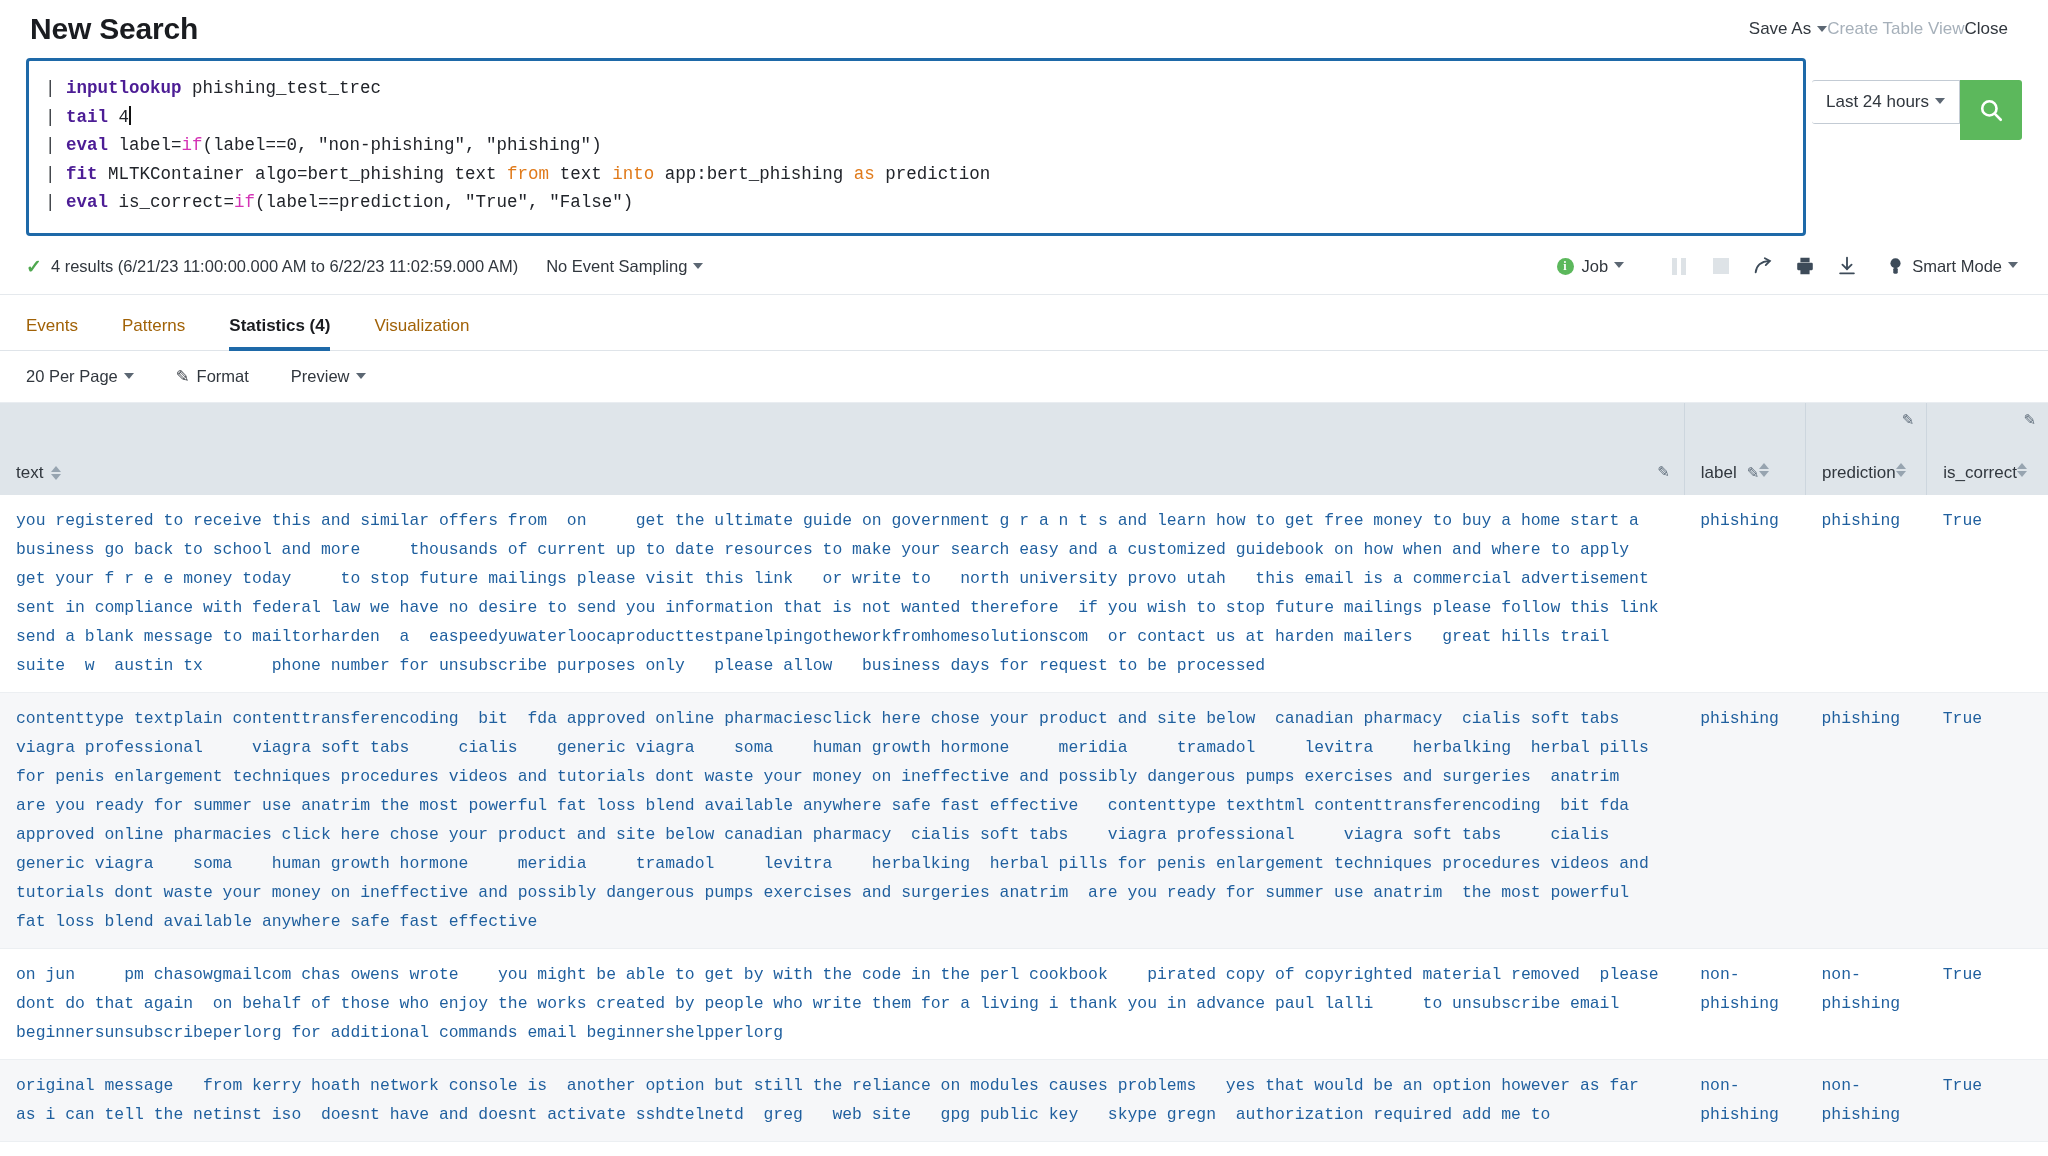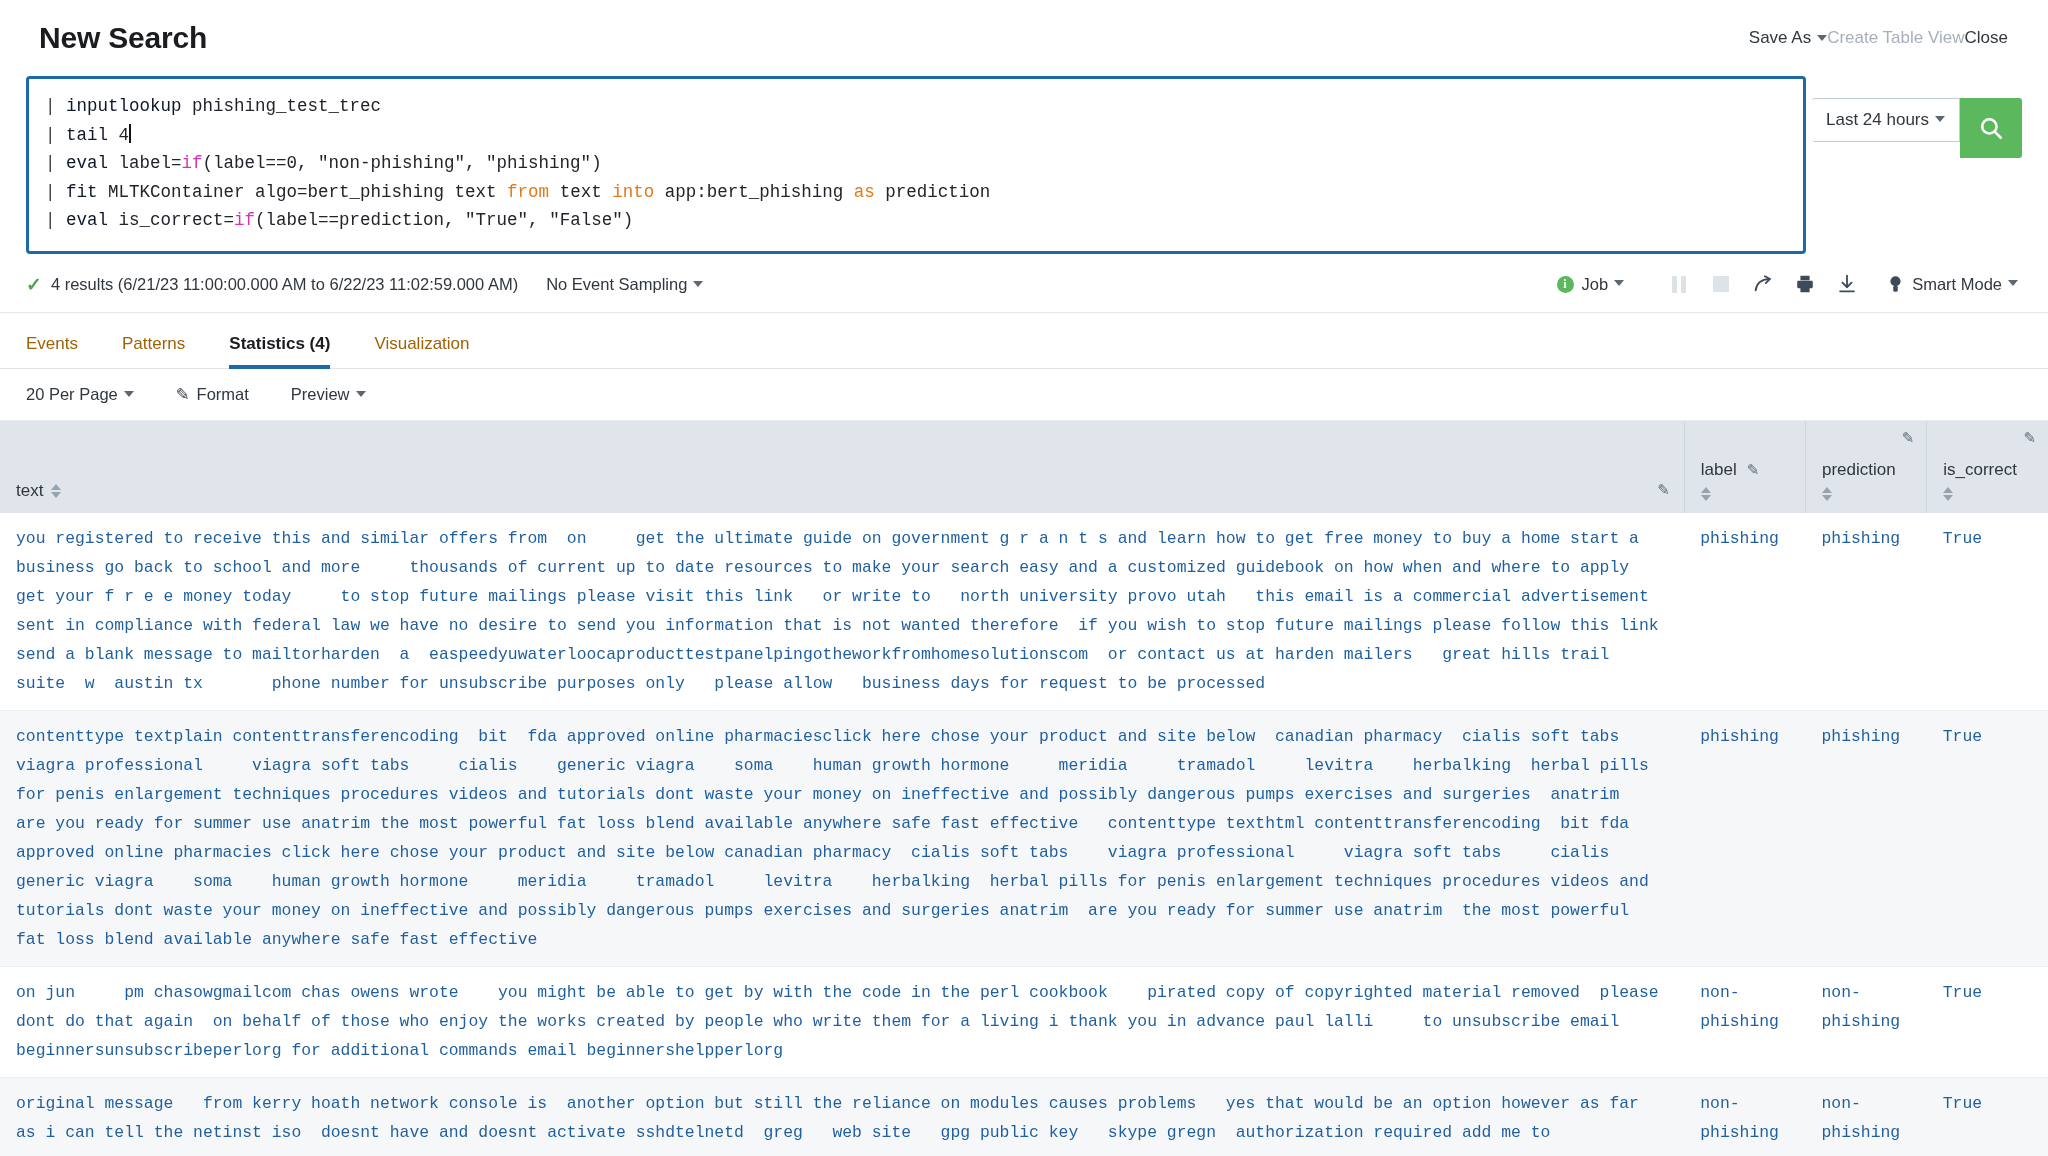--- a/index.html
+++ b/index.html
@@ -10,25 +10,24 @@
     background: #ffffff;
     font-family: "Liberation Sans", sans-serif;
     overflow: hidden;
   }
 
   
   .app { width: 2048px; height: 1156px; position: relative; background:#fff; }
 
   .top-bar {
     position: relative;
-    height: 76px;
+    height: 58px;
     display: flex;
     align-items: center;
     padding: 0 30px 0 30px;
-    margin-left: 9px;
   }
   .page-title {
     font-size: 30px;
     font-weight: 700;
     color: #1a1c20;
     letter-spacing: -0.2px;
   }
   .top-actions {
     margin-left: auto;
     display: flex;
@@ -65,21 +64,21 @@
     min-height: 178px;
     padding: 13px 16px 12px 16px;
     font-family: "Liberation Mono", "DejaVu Sans Mono", monospace;
     font-size: 17.5px;
     line-height: 28.5px;
     color: #111;
     overflow: hidden;
   }
   .spl-line { white-space: pre; }
   .pipe { color: #3b3f45; }
-  .cmd { color: #0f172a; }
+  .cmd { color: #4c1d95; font-weight: bold; }
   .kw-if { color: #d433b5; }
   .kw-orange { color: #e07a1a; }
   .plain { color: #21242a; }
   .cursor {
     display: inline-block;
     width: 2px;
     height: 19px;
     background: #111;
     vertical-align: -3px;
     margin-left: 0px;
@@ -247,21 +246,21 @@
     font-size: 15px;
     cursor: pointer;
   }
   .th-corner {
     position: absolute;
     top: 8px; right: 12px;
     color: #5d6b79;
     font-size: 15px;
     cursor: pointer;
   }
-  .th-stack { display: flex; flex-direction: column; gap: 7px; }
+  .th-stack { display: flex; flex-direction: row; }
   .th-name-row { display: flex; align-items: center; gap: 10px; }
 
   table.stats tbody td {
     font-size: 16.4px;
     line-height: 29px;
     color: #1f5f9e;
     vertical-align: top;
     padding: 11px 16px 12px 16px;
     border-bottom: 1px solid #eceff2;
     word-wrap: break-word;

